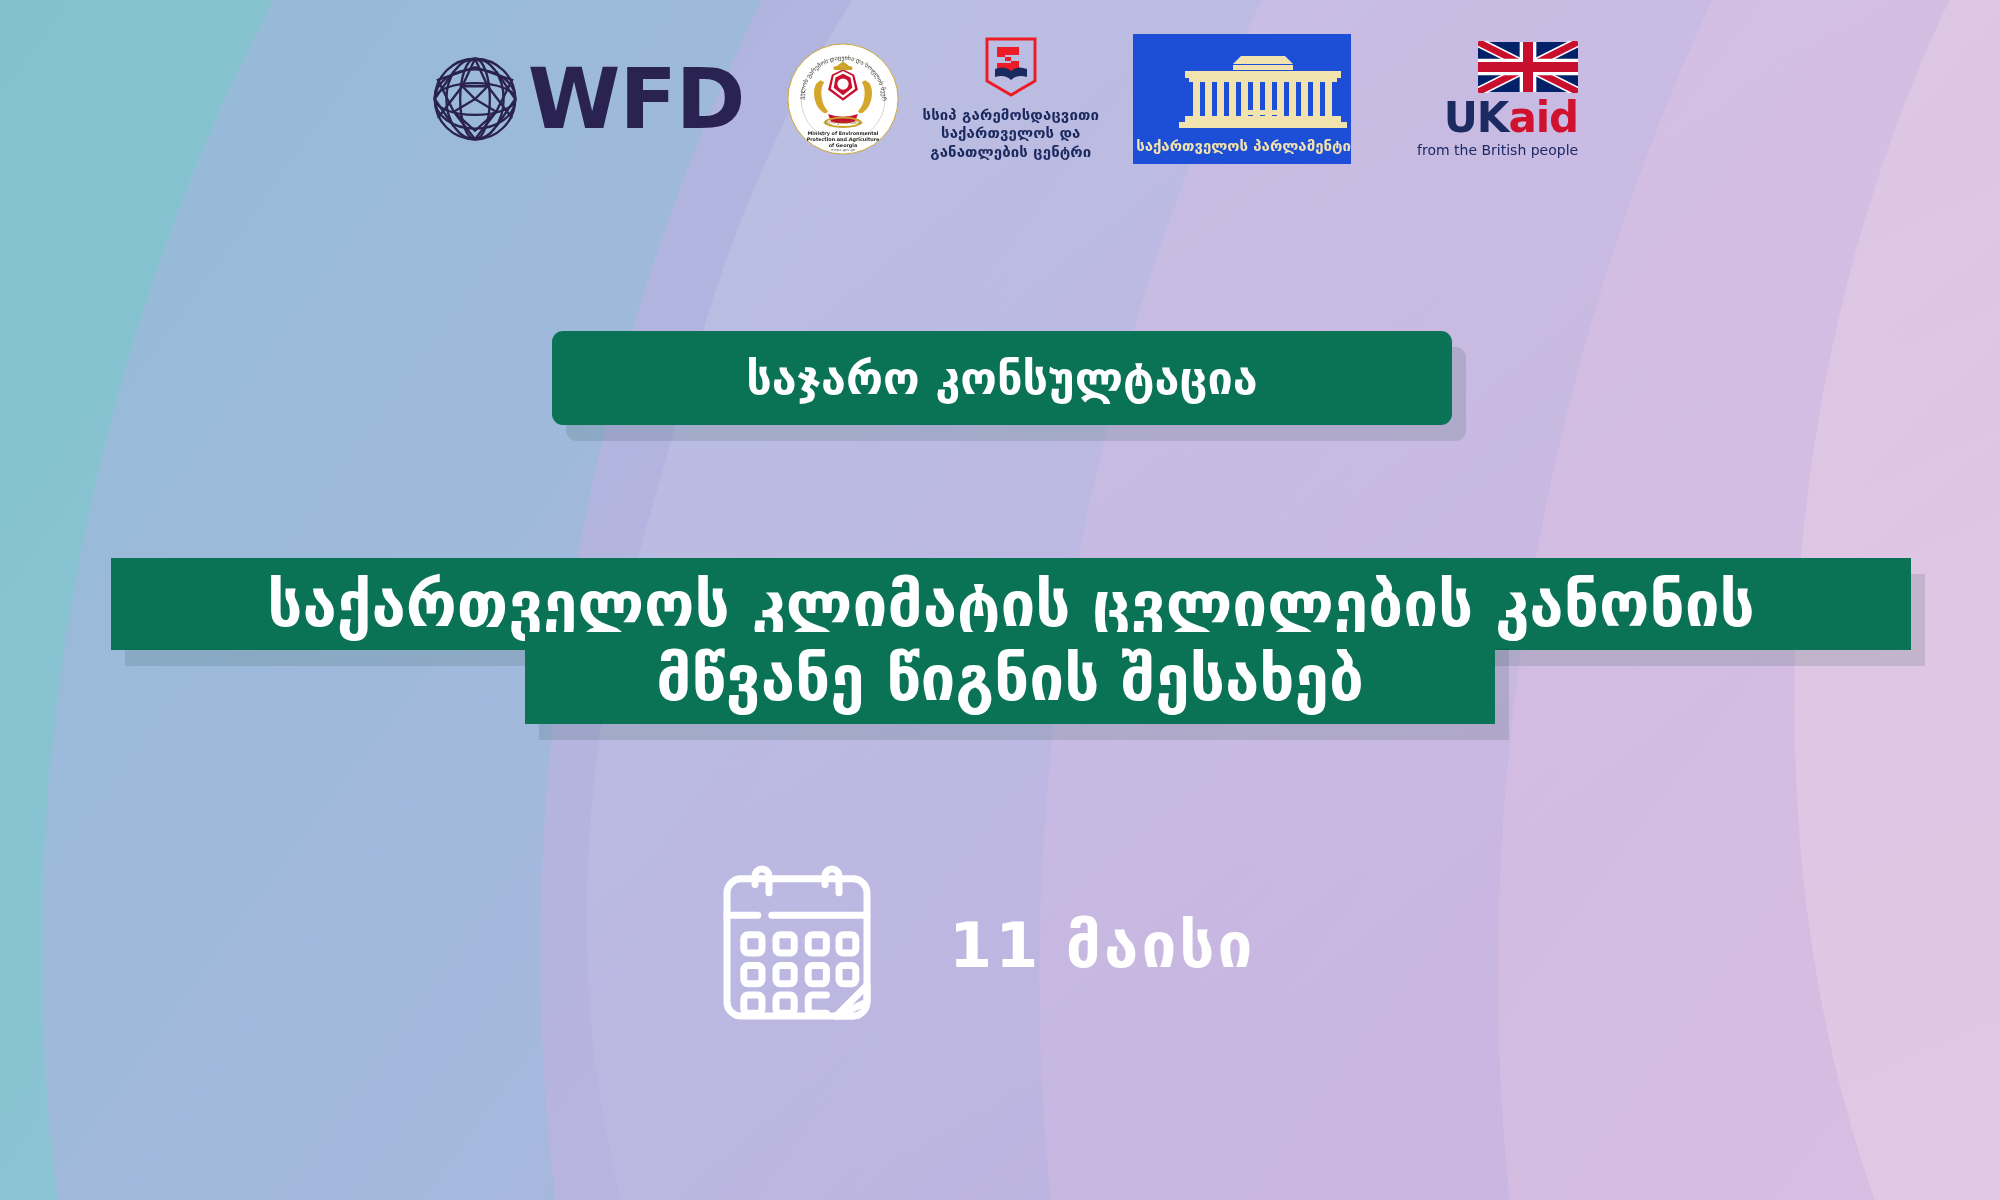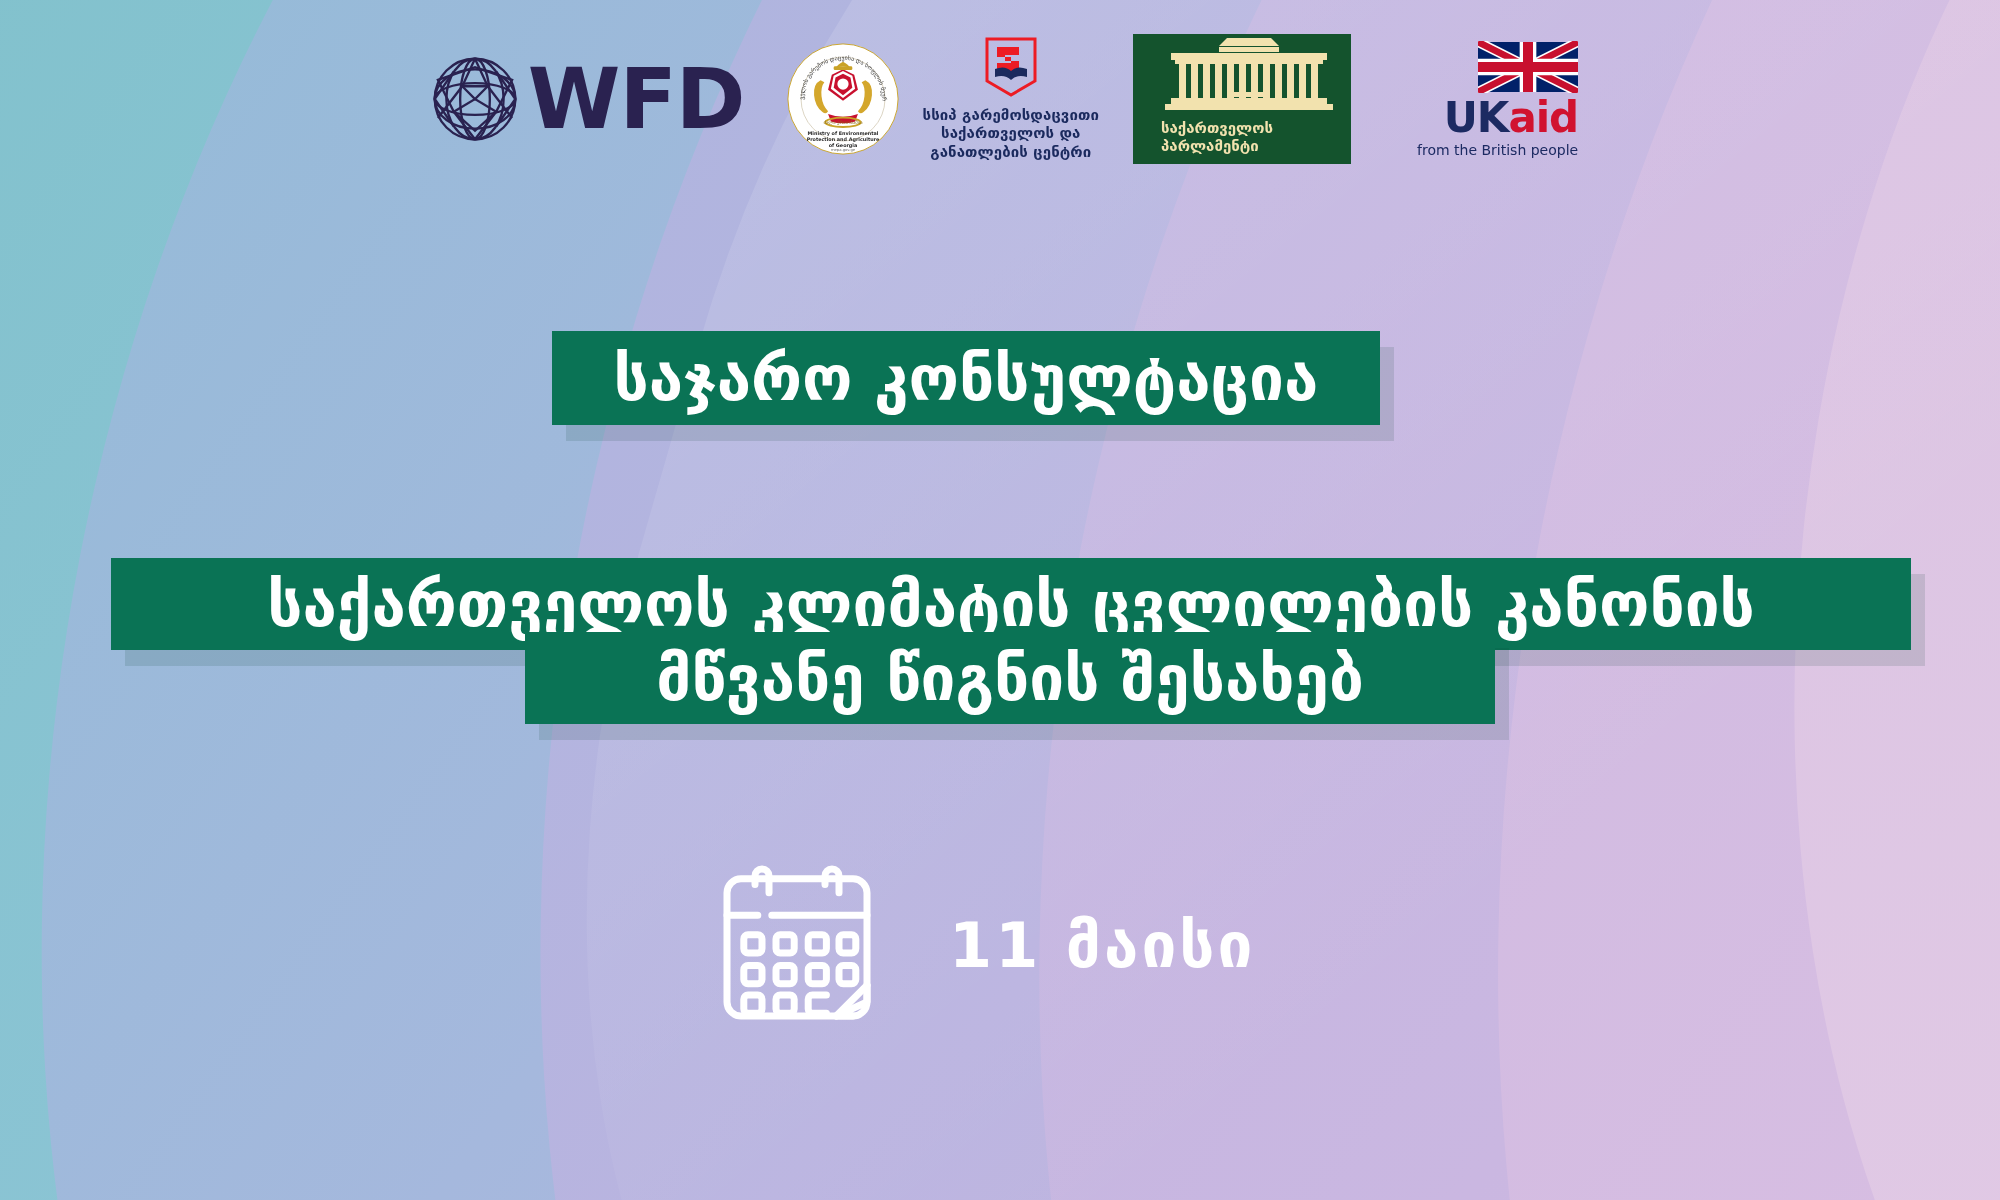--- a/index.html
+++ b/index.html
@@ -93,23 +93,23 @@
   .envc{ display:flex; flex-direction:column; align-items:center; margin-right:34px; }
   .envc-mark{ width:52px; height:62px; }
   .envc-text{
     margin-top:7px; text-align:center; color:#1b2a5e;
     font-size:15px; line-height:1.22; font-weight:bold; letter-spacing:.1px;
     max-width:190px;
   }
 
   
   .parl{
-    width:218px; height:130px; background:#14532d;
-    display:flex; flex-direction:column; align-items:flex-start;
-    justify-content:flex-end; padding-bottom:9px; margin-right:34px;padding-left:28px;
+    width:218px; height:130px; background:#1d4ed8;
+    display:flex; flex-direction:column; align-items:flex-end;
+    justify-content:flex-end; padding-bottom:9px; margin-right:34px;
   }
   .parl-bld{ width:176px; height:78px; }
   .parl-text{ color:#f2e2ae; font-size:15px; font-weight:bold; margin-top:5px; }
 
   
   .ukaid{ display:flex; flex-direction:column; align-items:flex-end; }
   .uk-flag{ width:100px; height:52px; }
   .uk-word{ font-size:42px; font-weight:bold; line-height:1; margin-top:4px; letter-spacing:-1px; }
   .uk-word .uk{ color:#1c2a62; }
   .uk-word .aid{ color:#d1122f; }
@@ -119,21 +119,21 @@
   .banner{
     position:absolute;
     background:#0a7355;
     display:flex; align-items:center; justify-content:center;
     color:#ffffff;
     font-family:"DejaVu Sans","Liberation Sans",sans-serif;
     font-weight:bold;
     white-space:nowrap;
     box-shadow:14px 16px 0 rgba(10,60,50,.13);
   }
-  .banner-1{ left:552px; top:331px; width:828px; height:94px; font-size:62px; }
+  .banner-1{ left:552px; top:331px; width:900px; height:94px; font-size:45px;border-radius:11px; }
   .banner-2{ left:111px; top:558px; width:1800px; height:92px; font-size:62px; }
   .banner-3{ left:525px; top:632px; width:970px; height:92px; font-size:62px; }
 
   
   .datewrap{
     position:absolute; left:713px; top:862px;
     display:flex; align-items:center; gap:44px;
   }
   .cal-icon{ width:168px; height:168px; }
   .datetext{

